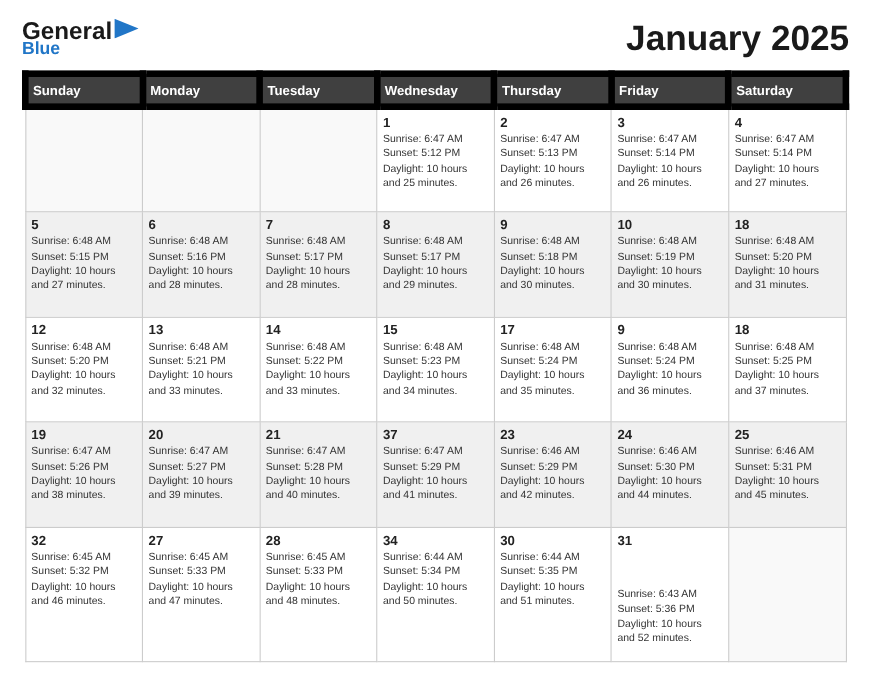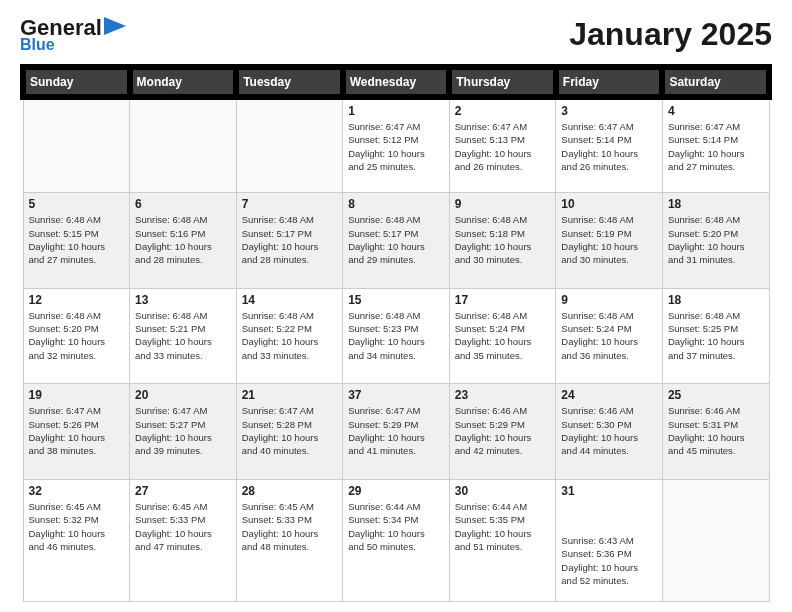--- a/index.html
+++ b/index.html
@@ -319,21 +319,21 @@
 and 47 minutes.</div>
           </td>
           <td>
             <div class="day-number">28</div>
             <div class="day-info" style="white-space: pre-line;">Sunrise: 6:45 AM
 Sunset: 5:33 PM
 Daylight: 10 hours
 and 48 minutes.</div>
           </td>
           <td>
-            <div class="day-number">29</div>
+            <div class="day-number">34</div>
             <div class="day-info" style="white-space: pre-line;">Sunrise: 6:44 AM
 Sunset: 5:34 PM
 Daylight: 10 hours
 and 50 minutes.</div>
           </td>
           <td>
             <div class="day-number">30</div>
             <div class="day-info" style="white-space: pre-line;">Sunrise: 6:44 AM
 Sunset: 5:35 PM
 Daylight: 10 hours

